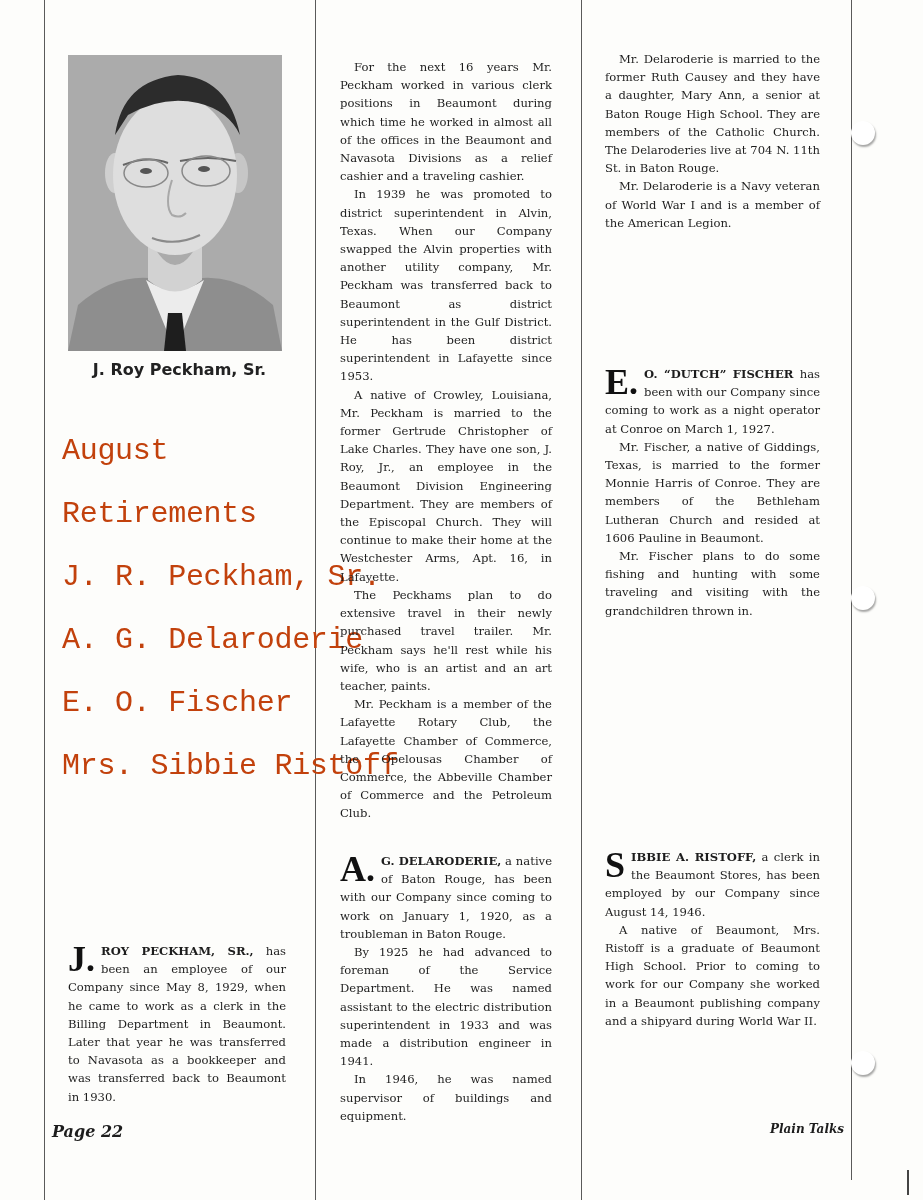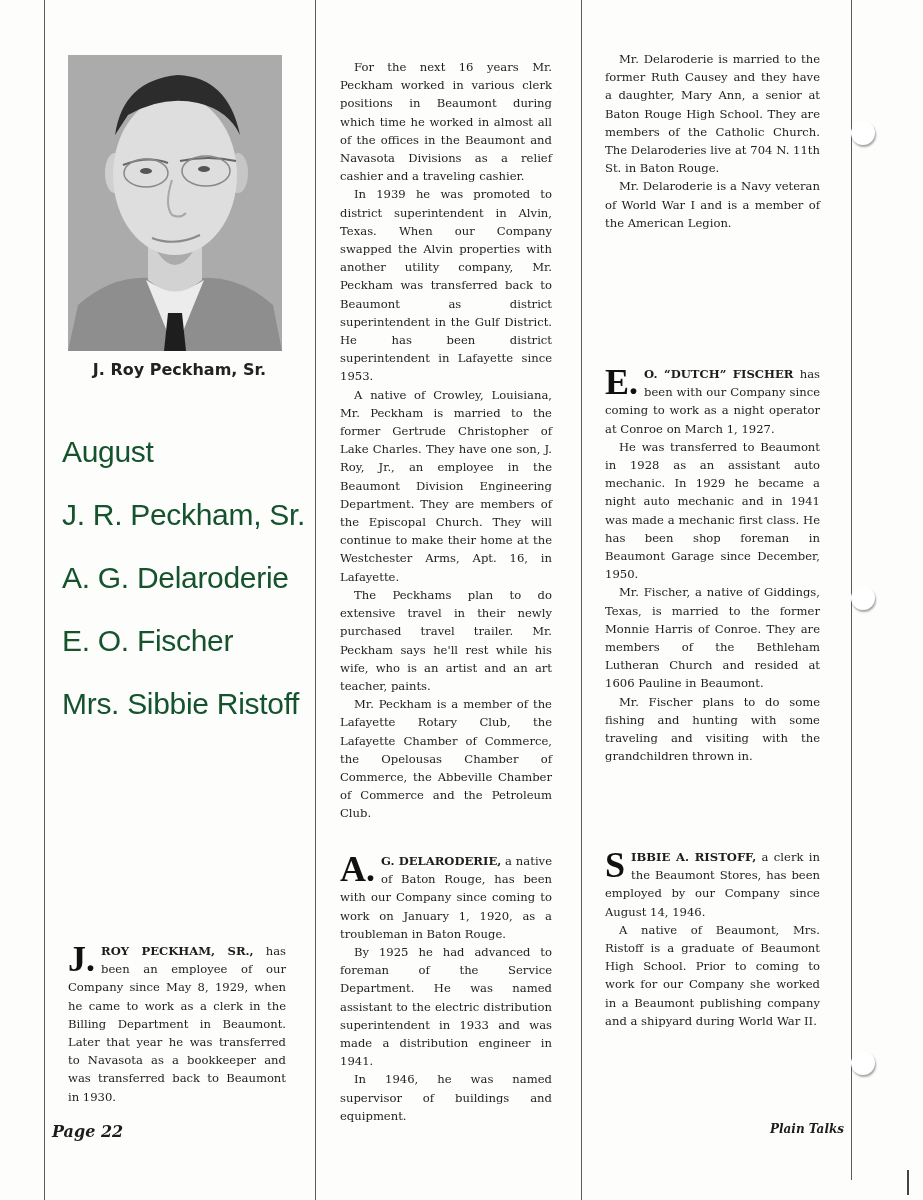--- a/index.html
+++ b/index.html
@@ -30,22 +30,22 @@
   }
   .photo svg { width: 100%; height: 100%; display: block; }
   .caption {
     position: absolute; left: 44px; width: 271px; top: 360px; text-align: center;
     font-family: "DejaVu Sans", sans-serif; font-weight: bold; font-size: 16px; color: #222;
   }
 
   
   .title-block { position: absolute; left: 62px; top: 436px; width: 250px; }
   .title-line {
-    font-family: Liberation Sans, sans-serif; font-size: 30px; line-height: 31px;
-    margin: 0 0 32px 0; color: #14532d; white-space: nowrap; letter-spacing: -0.3px;
+    font-family: Liberation Mono, monospace; font-size: 30px; line-height: 31px;
+    margin: 0 0 32px 0; color: #c2410c; white-space: nowrap; letter-spacing: -0.3px;
   }
 
   
   .col { position: absolute; font-size: 11.6px; line-height: 18.2px; text-align: justify; }
   .col p { margin: 0; text-indent: 14px; }
   .col p.noind { text-indent: 0; }
   .c1 { left: 68px; top: 942px; width: 218px; }
   .c2 { left: 340px; top: 58px; width: 212px; }
   .c2b { left: 340px; top: 852px; width: 212px; }
   .c3 { left: 605px; top: 50px; width: 215px; }
@@ -99,20 +99,21 @@
     <ellipse cx="136" cy="114" rx="6" ry="3" fill="#555"></ellipse>
 
     <path d="M104 125 Q96 150 104 160 Q112 164 118 158" stroke="#a8a8a8" stroke-width="2" fill="none"></path>
     <path d="M84 183 Q107 192 132 180" stroke="#8a8a8a" stroke-width="2" fill="none"></path>
   </svg>
 </div>
 <div class="caption">J. Roy Peckham, Sr.</div>
 
 <div class="title-block">
   <div class="title-line">August</div>
+  <div class="title-line">Retirements</div>
   <div class="title-line">J. R. Peckham, Sr.</div>
   <div class="title-line">A. G. Delaroderie</div>
   <div class="title-line">E. O. Fischer</div>
   <div class="title-line">Mrs. Sibbie Ristoff</div>
 </div>
 
 <div class="col c1">
   <p class="noind">
     <span class="drop">J.</span><span class="lead">ROY PECKHAM, SR.,</span><span> has been an employee of our Company since May 8, 1929, when he came to work as a clerk in the Billing Department in Beaumont. Later that year he was transferred to Navasota as a bookkeeper and was transferred back to Beaumont in 1930.</span>
   </p>
@@ -134,21 +135,20 @@
 </div>
 
 <div class="col c3">
   <p>Mr. Delaroderie is married to the former Ruth Causey and they have a daughter, Mary Ann, a senior at Baton Rouge High School. They are members of the Catholic Church. The Delaroderies live at 704 N. 11th St. in Baton Rouge.</p>
   <p>Mr. Delaroderie is a Navy veteran of World War I and is a member of the American Legion.</p>
 </div>
 <div class="col c3b">
   <p class="noind">
     <span class="drop">E.</span><span class="lead">O. “DUTCH” FISCHER</span><span> has been with our Company since coming to work as a night operator at Conroe on March 1, 1927.</span>
   </p>
-  <p>He was transferred to Beaumont in 1928 as an assistant auto mechanic. In 1929 he became a night auto mechanic and in 1941 was made a mechanic first class. He has been shop foreman in Beaumont Garage since December, 1950.</p>
   <p>Mr. Fischer, a native of Giddings, Texas, is married to the former Monnie Harris of Conroe. They are members of the Bethleham Lutheran Church and resided at 1606 Pauline in Beaumont.</p>
   <p>Mr. Fischer plans to do some fishing and hunting with some traveling and visiting with the grandchildren thrown in.</p>
 </div>
 <div class="col c3c">
   <p class="noind">
     <span class="drop">S</span><span class="lead">IBBIE A. RISTOFF,</span><span> a clerk in the Beaumont Stores, has been employed by our Company since August 14, 1946.</span>
   </p>
   <p>A native of Beaumont, Mrs. Ristoff is a graduate of Beaumont High School. Prior to coming to work for our Company she worked in a Beaumont publishing company and a shipyard during World War II.</p>
 </div>
 

